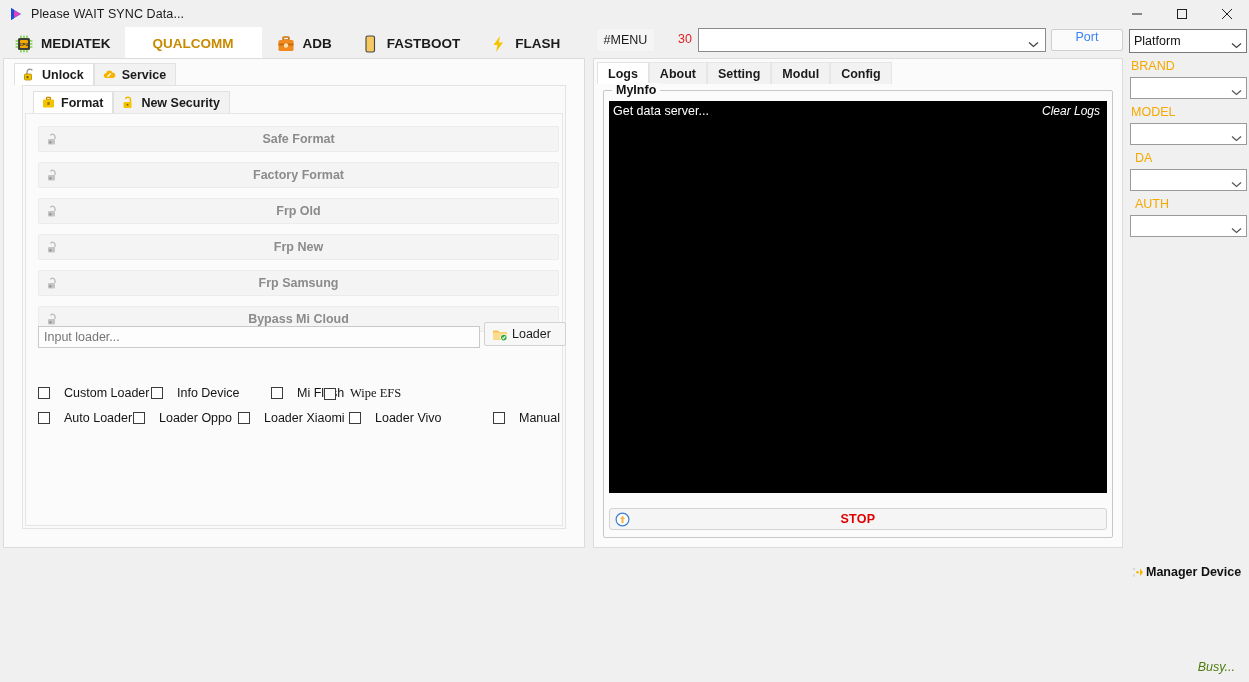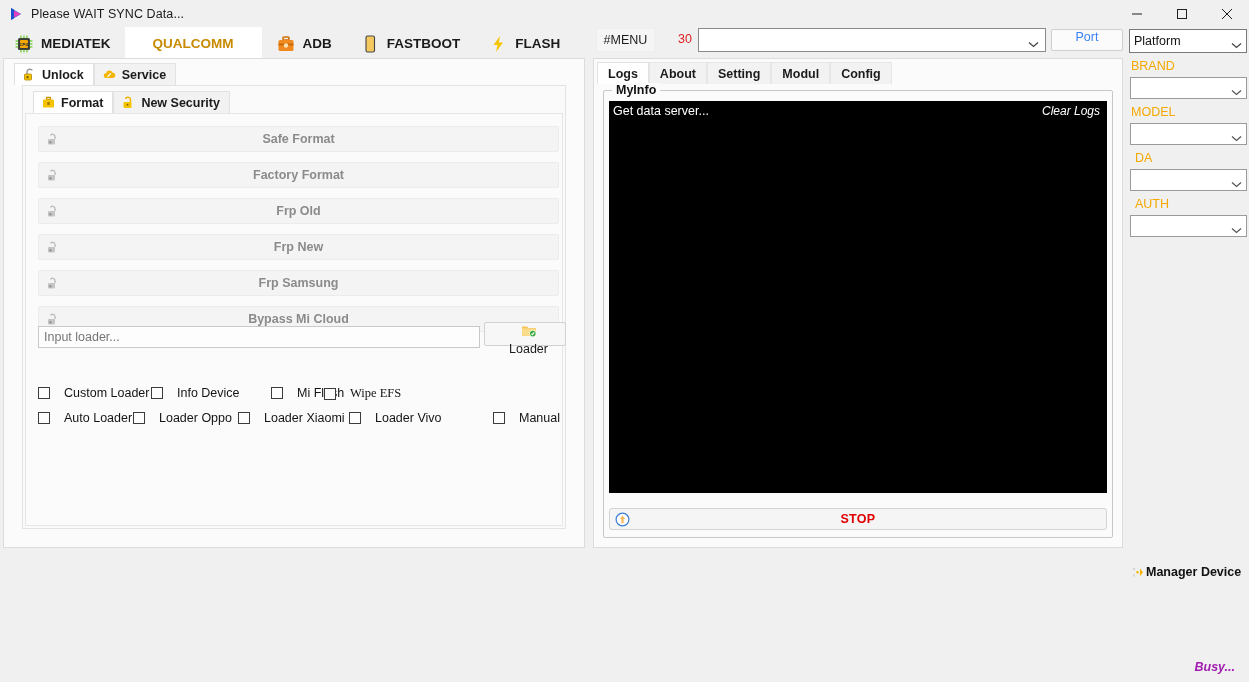--- a/index.html
+++ b/index.html
@@ -99,21 +99,21 @@
   #loader-input {
     position: absolute; left: 12px; top: 212px; width: 442px; height: 22px;
     background: #fdfdfd; border: 1px solid #c9c9c9;
     font-family: "Liberation Sans", sans-serif; font-size: 12.5px;
     color: #2a2a2a; padding: 0 5px; outline: none;
   }
   #loader-btn {
     position: absolute; left: 458px; top: 208px; width: 82px; height: 24px;
     background: #f7f7f7; border: 1px solid #d2d2d2; border-radius: 2px;
     display: flex; align-items: center; gap: 4px; padding-left: 7px;
-    font-size: 12.5px; color: #1b1b1b; flex-direction: column;
+    font-size: 12.5px; color: #1b1b1b;
   }
   #loader-btn .foldericon { width: 16px; height: 15px; flex:none; display:block; }
 
   .cbrow { position: absolute; left: 12px; height: 18px; }
   .cb {
     position: absolute; display: flex; align-items: center; gap: 14px;
     font-size: 12.5px; color: #141414; white-space: nowrap;
   }
   .cbox {
     width: 12px; height: 12px; border: 1px solid #3c3c3c;
@@ -213,21 +213,21 @@
   }
   .scombo .cval { flex: 1; }
   #manager-device {
     position: absolute; left: 4px; top: 538px;
     display: flex; align-items: center; gap: 2px;
     font-weight: bold; font-size: 12.5px; color: #111;
   }
   #manager-device .micon { width: 13px; height: 13px; flex: none; display:block; }
   #busy-label {
     position: absolute; right: 14px; top: 660px;
-    color: #a21caf; font-weight: bold; font-style: italic; font-size: 12.5px;
+    color: #4d7c0f; font-weight: normal; font-style: italic; font-size: 12.5px;
   }
 </style>
 </head>
 <body>
 
 <div id="titlebar">
   <span id="app-icon">
     <svg width="16" height="16" viewBox="0 0 16 16">
       <path d="M3 2 L13 8 L3 14 Z" fill="#2b6ff0"></path>
       <path d="M6 4.5 L13 8 L6 11.5 Z" fill="#e040c0"></path>

